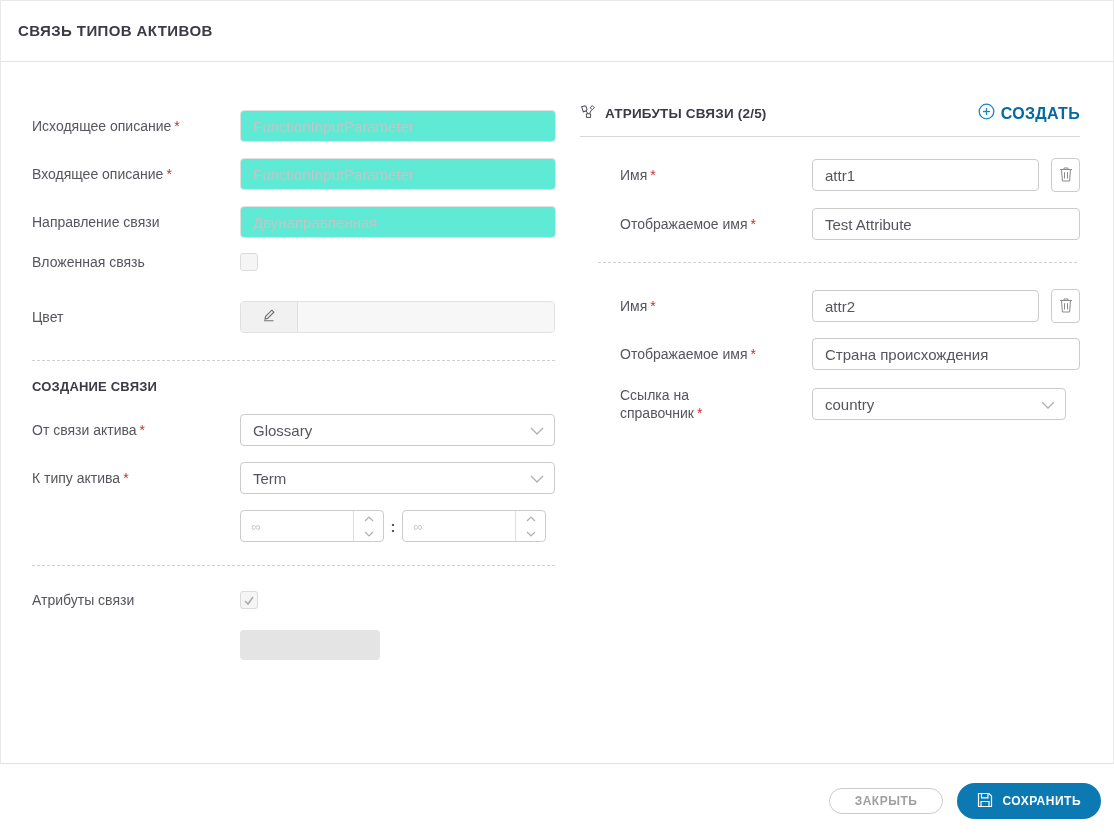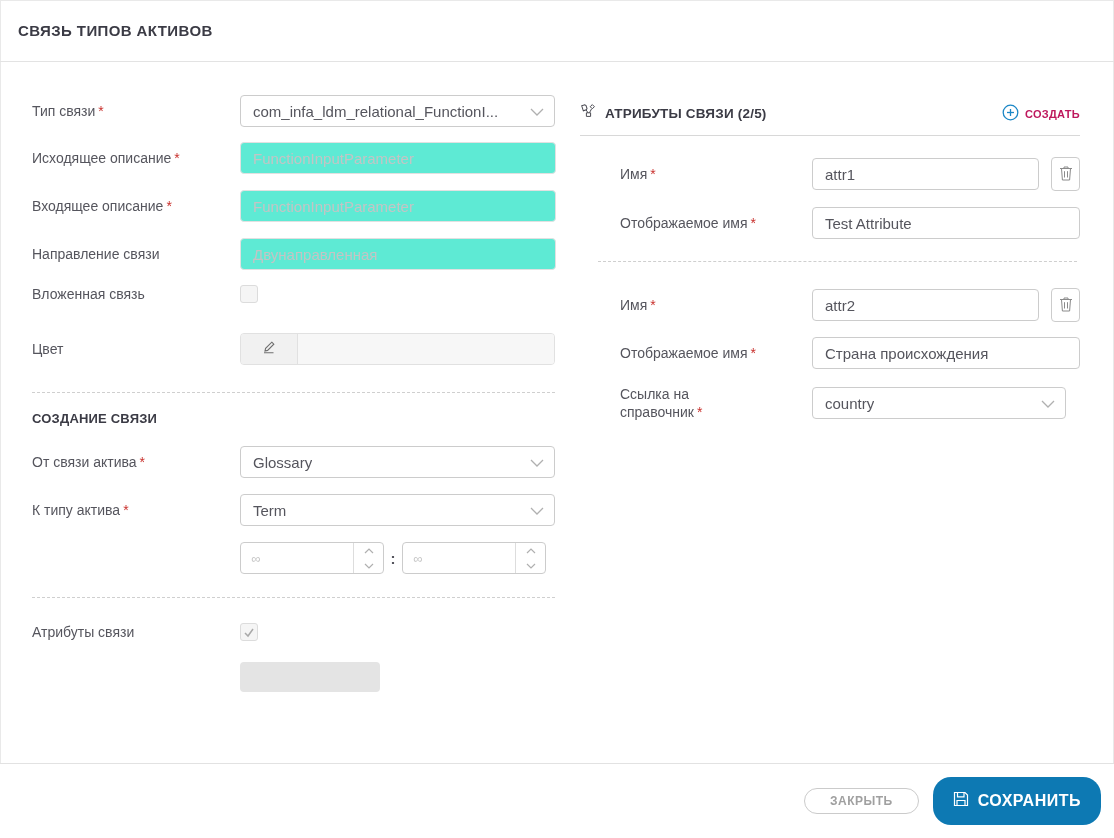--- a/index.html
+++ b/index.html
@@ -45,65 +45,56 @@
   .spinner { width:144px; height:32px; border:1px solid #ccc; border-radius:4px; background:#fff; display:flex; overflow:hidden; }
   .spin-input { flex:1; border:0; outline:none; padding:0 10px; font-size:13px; font-style:italic; color:#55555d; background:transparent; min-width:0; }
   .spin-input::placeholder { color:#c4c4c4; font-style:italic; opacity:1; }
   .spin-btns { width:30px; border-left:1px solid #ddd; display:flex; flex-direction:column; }
   .spin-btn { flex:1; display:flex; align-items:center; justify-content:center; cursor:pointer; }
   .spin-colon { width:18px; text-align:center; font-size:15px; font-weight:700; color:#55555d; }
 
   .cutoff-btn { width:140px; height:30px; background:#e4e4e4; border-radius:4px; margin-left:208px; }
 
   
-  .panel-head { display:flex; align-items:flex-end; justify-content:space-between; }
+  .panel-head { display:flex; align-items:center; justify-content:space-between; }
   .panel-head-left { display:flex; align-items:center; gap:8px; }
   .panel-title { font-size:13.5px; font-weight:700; color:#3b3b45; letter-spacing:.2px; }
-  .create-link { display:flex; align-items:center; gap:6px; color:#be185d; font-size:11px; font-weight:700; letter-spacing:.3px; cursor:pointer; }
+  .create-link { display:flex; align-items:center; gap:6px; color:#0369a1; font-size:16px; font-weight:700; letter-spacing:.3px; cursor:pointer; }
   .panel-div { border-top:1px solid #d8d8d8; margin-top:12px; }
   .rdash { border-top:1px dashed #cfcfcf; margin-left:18px; width:479px; height:0; }
 
   .arow { display:flex; align-items:center; padding-left:40px; }
   .arow > .lab { width:192px; flex:0 0 192px; font-size:14px; color:#55555d; line-height:1.3; }
   .lab-narrow { display:inline-block; max-width:130px; }
   .name-wrap { display:flex; align-items:center; gap:12px; }
   .w212 { width:212px; } .w254 { width:254px; }
   .trash-btn { width:34px; height:34px; border:1px solid #ccc; border-radius:4px; background:#fff; display:flex; align-items:center; justify-content:center; cursor:pointer; }
 
   
   .dlg-footer { height:75px; flex:0 0 75px; border-top:1px solid #e2e2e2; display:flex; align-items:center; justify-content:flex-end; padding-right:13px; gap:14px; background:#fff; }
   .btn-close { height:26px; padding:0 25px; border:1px solid #cbcbcb; border-radius:16px; background:#fff; color:#a0a0a0; font-size:12px; font-weight:700; letter-spacing:.5px; display:flex; align-items:center; cursor:pointer; font-family:inherit; }
-  .btn-save { height:48px; padding:0 20px; border:0; border-radius:18px; background:#0d79b3; color:#fff; font-size:16px; font-weight:700; letter-spacing:.5px; display:flex; align-items:center; gap:9px; cursor:pointer; font-family:inherit; }
+  .btn-save { height:36px; padding:0 20px; border:0; border-radius:18px; background:#0d79b3; color:#fff; font-size:12px; font-weight:700; letter-spacing:.5px; display:flex; align-items:center; gap:9px; cursor:pointer; font-family:inherit; }
 
   .mt15{margin-top:15px;} .mt16{margin-top:16px;} .mt18{margin-top:18px;} .mt20{margin-top:20px;}
   .mt21{margin-top:21px;} .mt22{margin-top:22px;} .mt23{margin-top:23px;} .mt25{margin-top:25px;align-items:center;}
   .mt26{margin-top:26px;} .mt27{margin-top:27px;} .mt30{margin-top:30px;}
 </style>
 </head>
 <body>
 
 <div class="dialog">
 
   <div class="dlg-header">
     <div class="dlg-title">СВЯЗЬ ТИПОВ АКТИВОВ</div>
   </div>
 
   <div class="dlg-body">
 
     <div class="left-col">
 
-      <div class="lrow">
-        <div class="lab"><span>Тип связи</span><span class="req">*</span></div>
-        <div class="select ctrl-w">
-          <span class="sel-txt">com_infa_ldm_relational_FunctionI...</span>
-          <span><svg width="14" height="9" viewBox="0 0 14 9">
-                <path d="M1 1l6 6 6-6" fill="none" stroke="#b0b0b0" stroke-width="1.3"></path>
-              </svg></span>
-        </div>
-      </div>
 
       <div class="lrow mt15">
         <div class="lab"><span>Исходящее описание</span><span class="req">*</span></div>
         <input class="tinput ctrl-w disabled-input" disabled="" placeholder="FunctionInputParameter" style="">
       </div>
 
       <div class="lrow mt16">
         <div class="lab"><span>Входящее описание</span><span class="req">*</span></div>
         <input class="tinput ctrl-w disabled-input" disabled="" placeholder="FunctionInputParameter" style="">
       </div>

